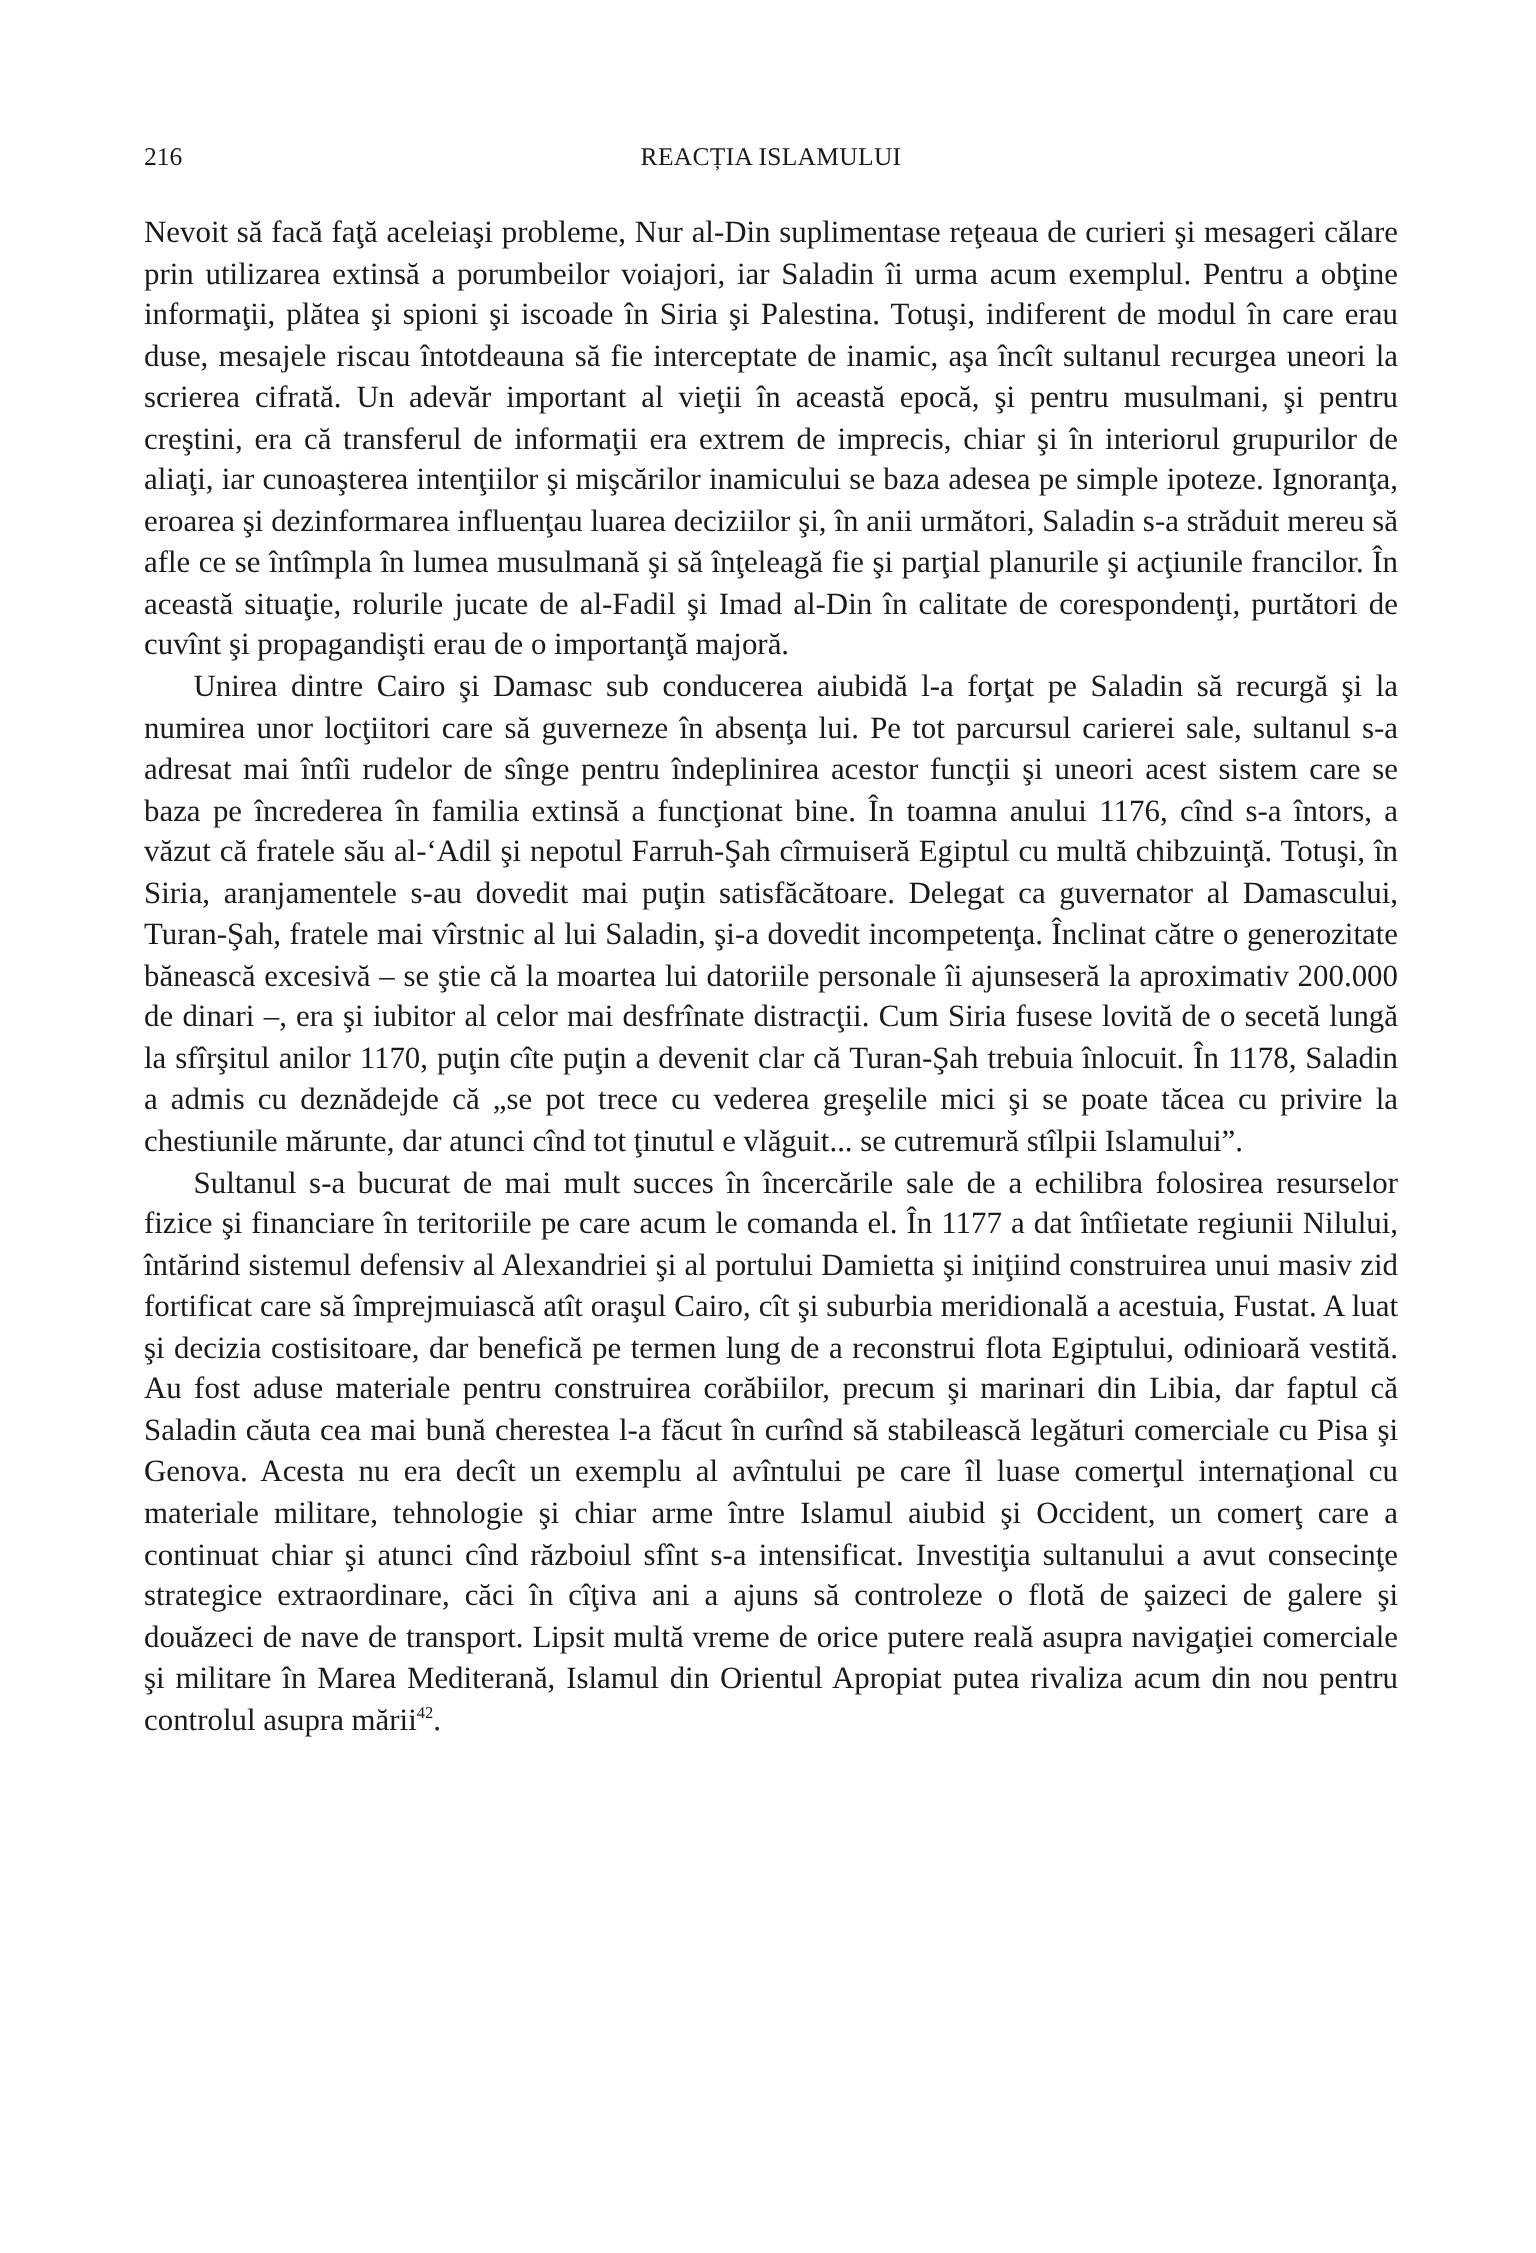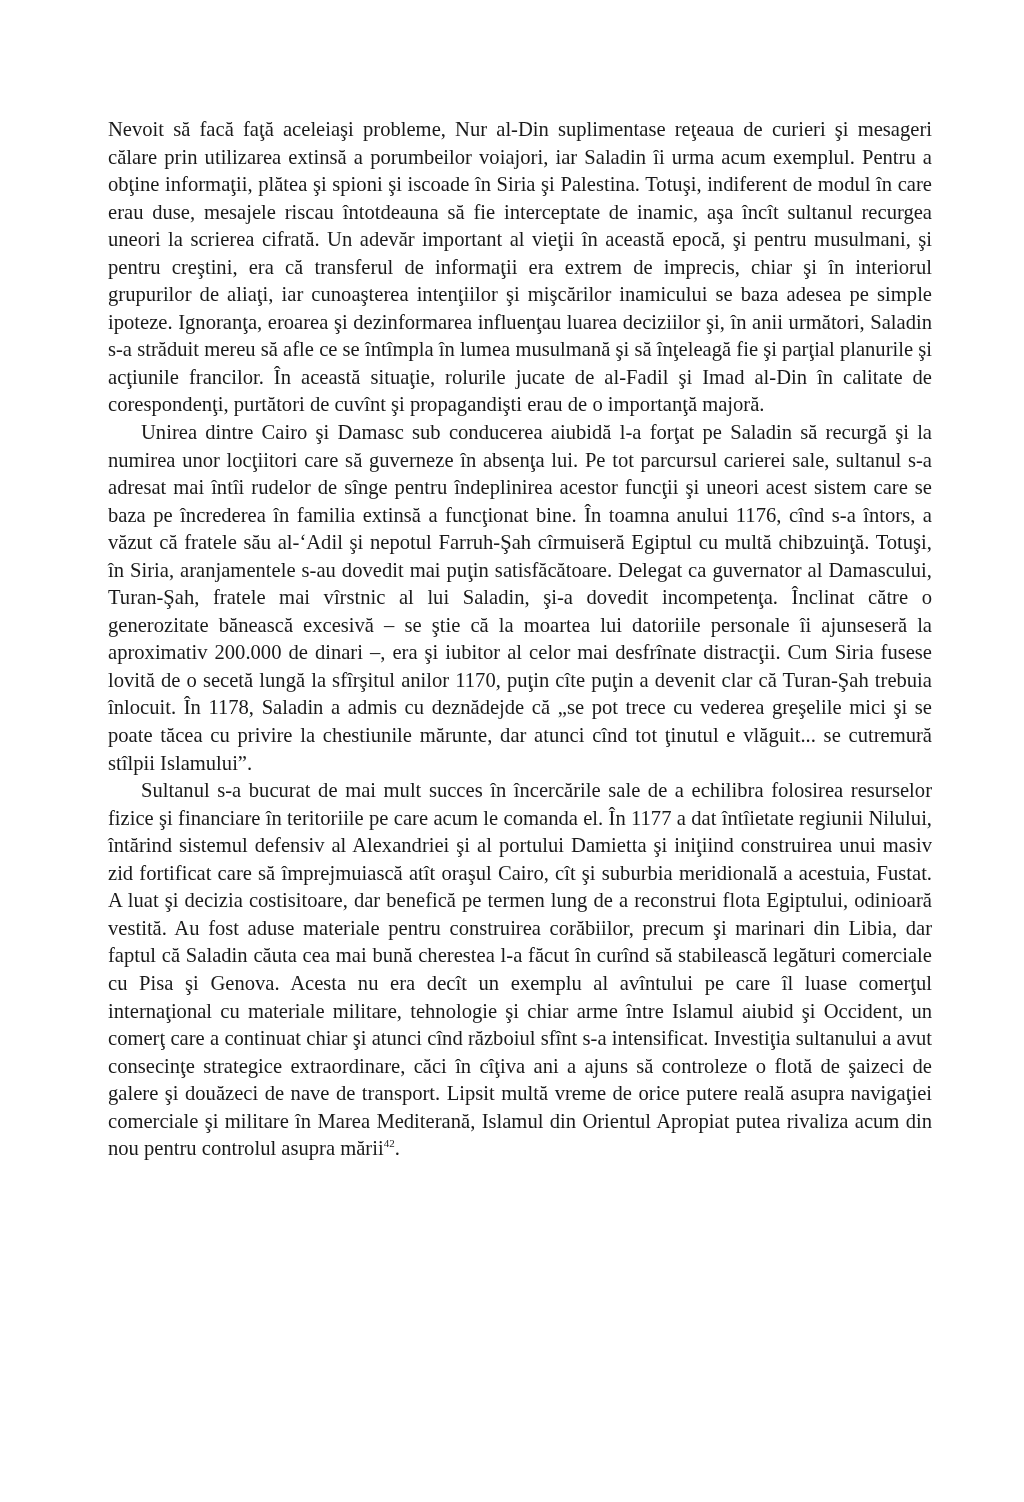--- a/index.html
+++ b/index.html
@@ -8,32 +8,36 @@
     position: absolute; left: 96px; top: 92px; width: 836px;
     font-family: "Liberation Serif", "DejaVu Serif", serif;
     color: #1a1a1a;
   }
   .header {
     position: relative; height: 26px;
     font-size: 17px; line-height: 26px;
   }
   .page-num { position: absolute; left: 0; top: 0; }
   .running-title { position: absolute; left: 0; right: 0; top: 0; text-align: center; letter-spacing: 0.2px; }
-  .body { margin-top: 24px; margin-left: 12px; }
+  .body { margin-top: 24px; }
   .para {
     margin: 0; font-size: 20.6px; line-height: 27.55px;
     text-align: justify; hyphens: none;
   }
   .para.indent { text-indent: 33px; }
   sup { font-size: 11px; line-height: 0; vertical-align: super; }
 </style>
 </head>
 <body>
 
 <div class="page">
+  <div class="header">
+    <span class="page-num">216</span>
+    <span class="running-title">REACȚIA ISLAMULUI</span>
+  </div>
 
   <div class="body">
     <p class="para">
       <span>Nevoit să facă faţă aceleiaşi probleme, Nur al-Din suplimentase reţeaua de curieri şi mesageri călare prin utilizarea extinsă a porumbeilor voiajori, iar Saladin îi urma acum exemplul. Pentru a obţine informaţii, plătea şi spioni şi iscoade în Siria şi Palestina. Totuşi, indiferent de modul în care erau duse, mesajele riscau întotdeauna să fie inter­ceptate de inamic, aşa încît sultanul recurgea uneori la scrierea cifrată. Un adevăr important al vieţii în această epocă, şi pentru musulmani, şi pentru creştini, era că transferul de informaţii era extrem de imprecis, chiar şi în interiorul grupurilor de aliaţi, iar cunoaşterea intenţiilor şi mişcărilor inamicului se baza adesea pe simple ipoteze. Ignoranţa, eroarea şi dezinformarea influenţau luarea deciziilor şi, în anii următori, Saladin s-a străduit mereu să afle ce se întîmpla în lumea musulmană şi să înţeleagă fie şi parţial planurile şi acţiunile francilor. În această situaţie, rolurile jucate de al-Fadil şi Imad al-Din în calitate de corespondenţi, purtători de cuvînt şi propagandişti erau de o importanţă majoră.</span>
     </p>
     <p class="para indent">
       <span>Unirea dintre Cairo şi Damasc sub conducerea aiubidă l-a forţat pe Saladin să recurgă şi la numirea unor locţiitori care să guverneze în absenţa lui. Pe tot parcursul carierei sale, sultanul s-a adresat mai întîi rudelor de sînge pentru îndeplinirea acestor funcţii şi uneori acest sistem care se baza pe încrederea în familia extinsă a funcţionat bine. În toamna anului 1176, cînd s-a întors, a văzut că fratele său al-‘Adil şi nepotul Farruh-Şah cîrmuiseră Egiptul cu multă chibzuinţă. Totuşi, în Siria, aranjamentele s-au dovedit mai puţin satisfăcătoare. Delegat ca guvernator al Damascului, Turan-Şah, fratele mai vîrstnic al lui Saladin, şi-a dovedit incompetenţa. Înclinat către o generozitate bănească excesivă – se ştie că la moartea lui datoriile personale îi ajunseseră la aproximativ 200.000 de dinari –, era şi iubitor al celor mai desfrînate distracţii. Cum Siria fusese lovită de o secetă lungă la sfîrşitul anilor 1170, puţin cîte puţin a devenit clar că Turan-Şah trebuia înlocuit. În 1178, Saladin a admis cu deznădejde că „se pot trece cu vederea greşelile mici şi se poate tăcea cu privire la chestiunile mărunte, dar atunci cînd tot ţinutul e vlăguit... se cutremură stîlpii Islamului”.</span>
     </p>
     <p class="para indent">
       <span>Sultanul s-a bucurat de mai mult succes în încercările sale de a echilibra folosirea resurselor fizice şi financiare în teritoriile pe care acum le comanda el. În 1177 a dat întîietate regiunii Nilului, întărind sistemul defensiv al Alexandriei şi al portului Damietta şi iniţiind construirea unui masiv zid fortificat care să împrejmuiască atît oraşul Cairo, cît şi suburbia meridională a acestuia, Fustat. A luat şi decizia costisitoare, dar benefică pe termen lung de a reconstrui flota Egiptului, odinioară vestită. Au fost aduse materiale pentru construirea corăbiilor, precum şi marinari din Libia, dar faptul că Saladin căuta cea mai bună cherestea l-a făcut în curînd să stabilească legături comerciale cu Pisa şi Genova. Acesta nu era decît un exemplu al avîntului pe care îl luase comerţul internaţional cu materiale militare, tehnologie şi chiar arme între Islamul aiubid şi Occident, un comerţ care a continuat chiar şi atunci cînd războiul sfînt s-a intensificat. Investiţia sultanului a avut consecinţe strategice extraordinare, căci în cîţiva ani a ajuns să controleze o flotă de şaizeci de galere şi douăzeci de nave de transport. Lipsit multă vreme de orice putere reală asupra navigaţiei comerciale şi militare în Marea Mediterană, Islamul din Orientul Apropiat putea rivaliza acum din nou pentru controlul asupra mării</span><sup>42</sup><span>.</span>

